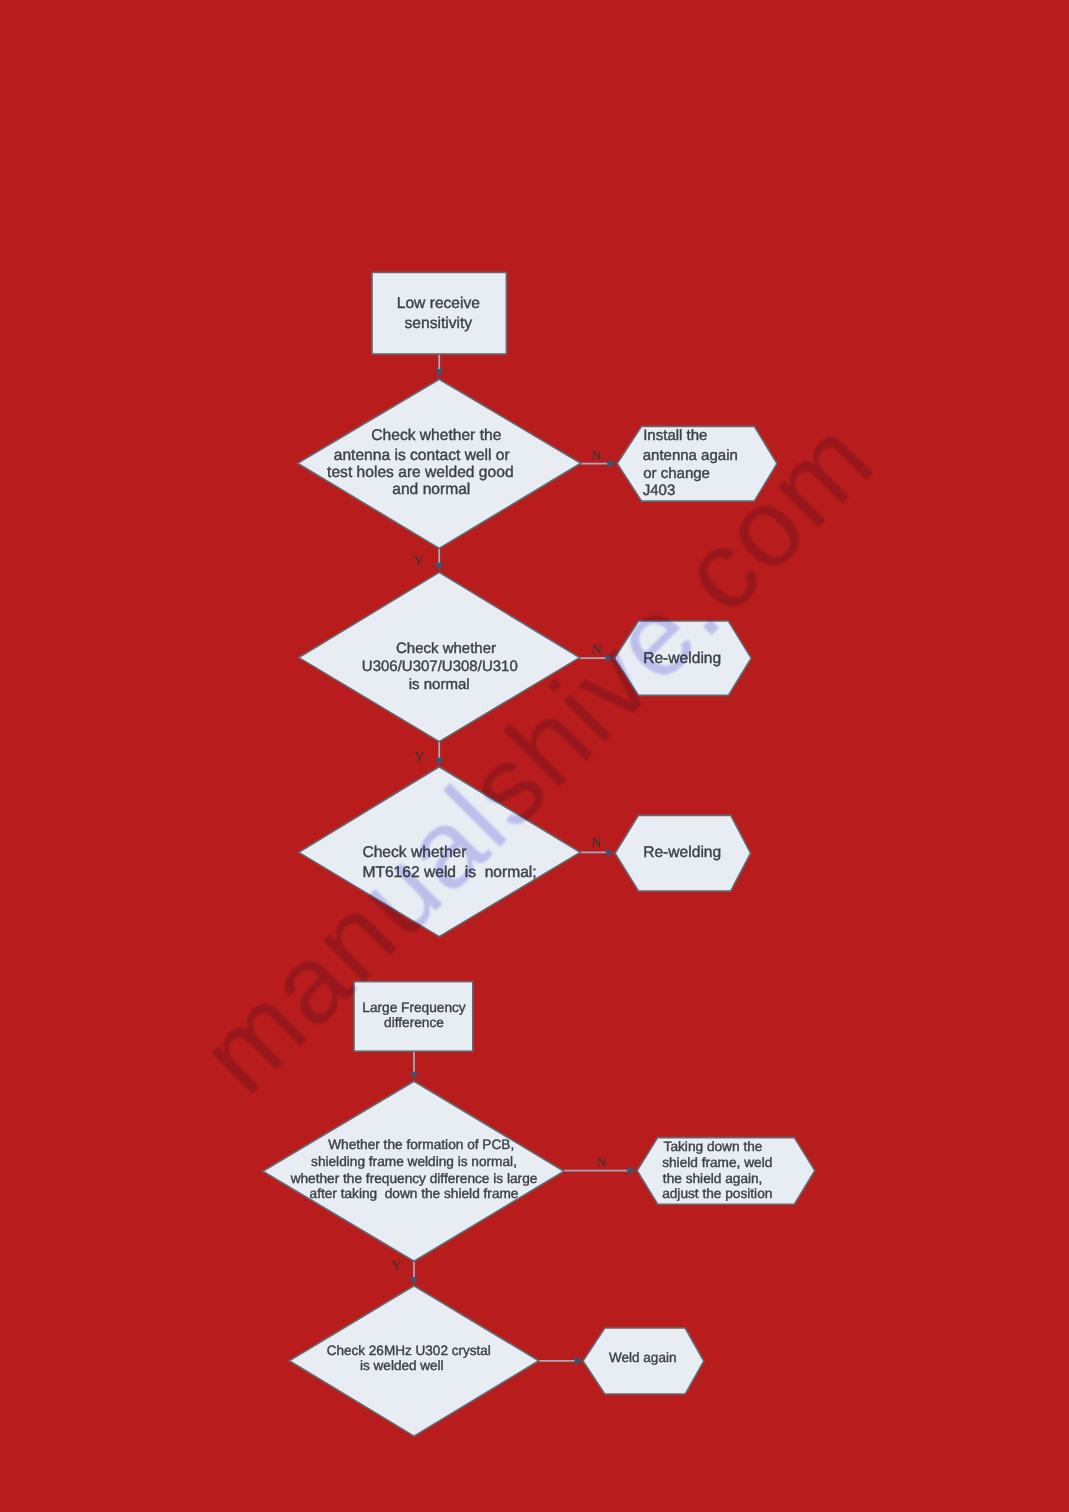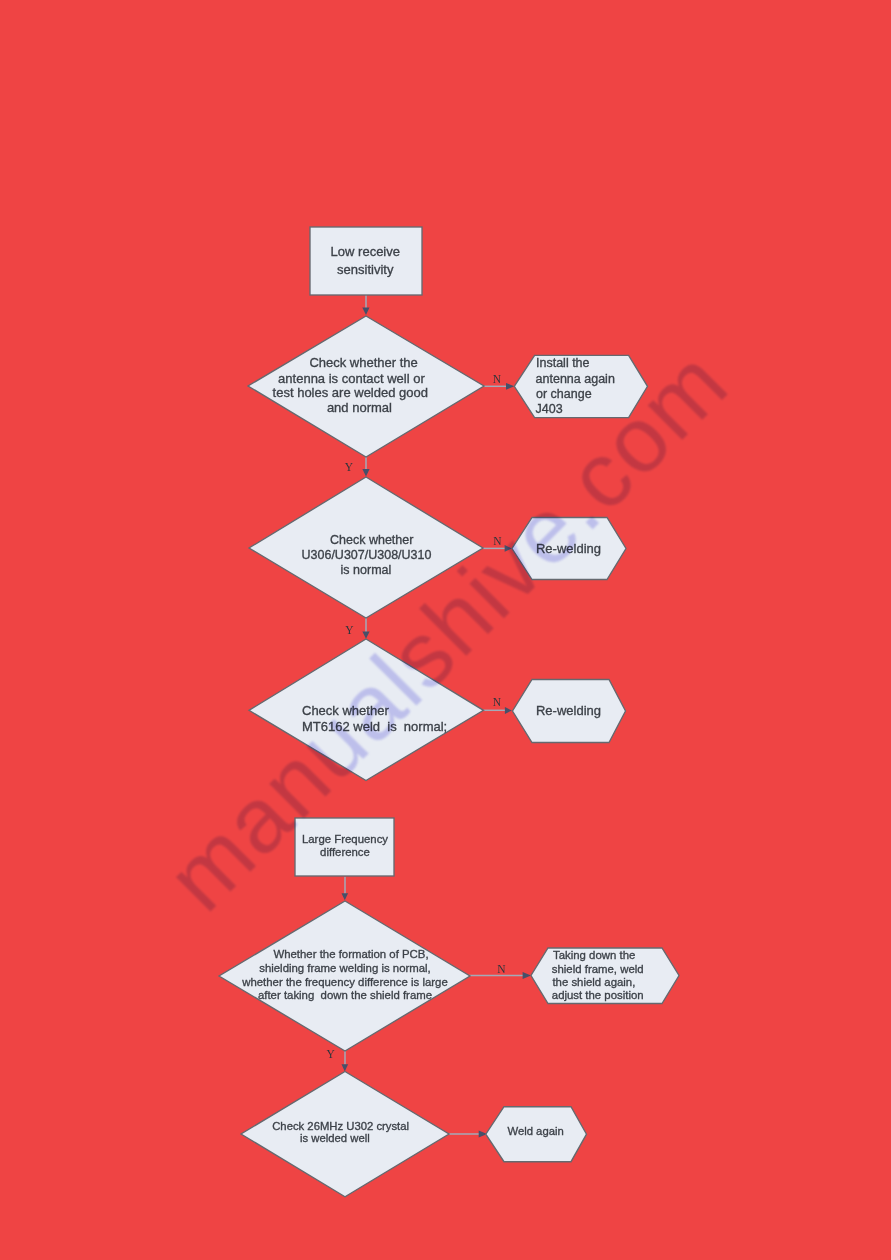--- a/index.html
+++ b/index.html
@@ -1,19 +1,19 @@
 <!DOCTYPE html>
 <html><head>
 <meta charset="utf-8">
 <title>Troubleshooting flowchart</title>
 <style>
   html,body{margin:0;padding:0;background:#ffffff;}
   body{width:891px;height:1260px;overflow:hidden;
        font-family:"Liberation Sans",sans-serif;}
-  #page{position:relative;width:891px;height:1260px;background:#ef4444;overflow:hidden;}
+  #page{position:relative;width:891px;height:1260px;background:#b91c1c;overflow:hidden;}
   svg#chart,svg#watermark{position:absolute;left:0;top:0;display:block;}
   svg#chart{filter:blur(0.55px);}
   svg#watermark{filter:blur(0.9px);}
   svg#watermark{pointer-events:none;mix-blend-mode:multiply;}
   .node-fill{fill:#e8ecf3;stroke:#65696f;stroke-width:1.35;}
   .node-text{font-family:"Liberation Sans",sans-serif;font-size:12.5px;fill:#3c4148;
              text-anchor:middle;white-space:pre;paint-order:stroke;stroke:#3c4148;stroke-width:0.32px;}
   .node-text.lft{text-anchor:start;}
   .node-text.sm{font-size:11.4px;}
   .node-text.xs{font-size:11.3px;}

